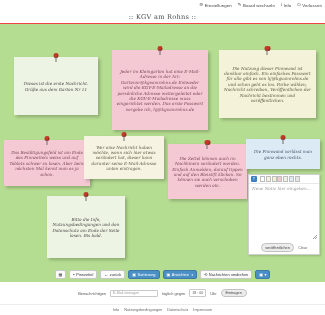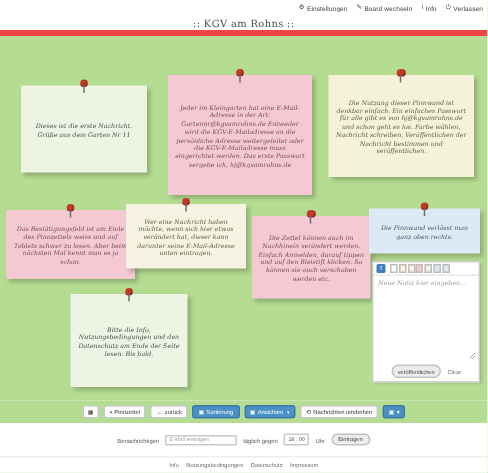--- a/index.html
+++ b/index.html
@@ -37,21 +37,21 @@
     display: inline-block;
   }
 
   
   .titlestrip {
     height: 13px;
     background: #ffffff;
     display: flex;
     align-items: center;
     justify-content: center;
-    border-bottom: 4px solid #ef4444;
+    border-bottom: 1px solid #ef4444;
   }
   .titlestrip .ttl {
     font-family: "DejaVu Serif", serif;
     font-size: 6.6px;
     color: #4c4c4c;
     letter-spacing: .25px;
   }
 
   
   .board {

